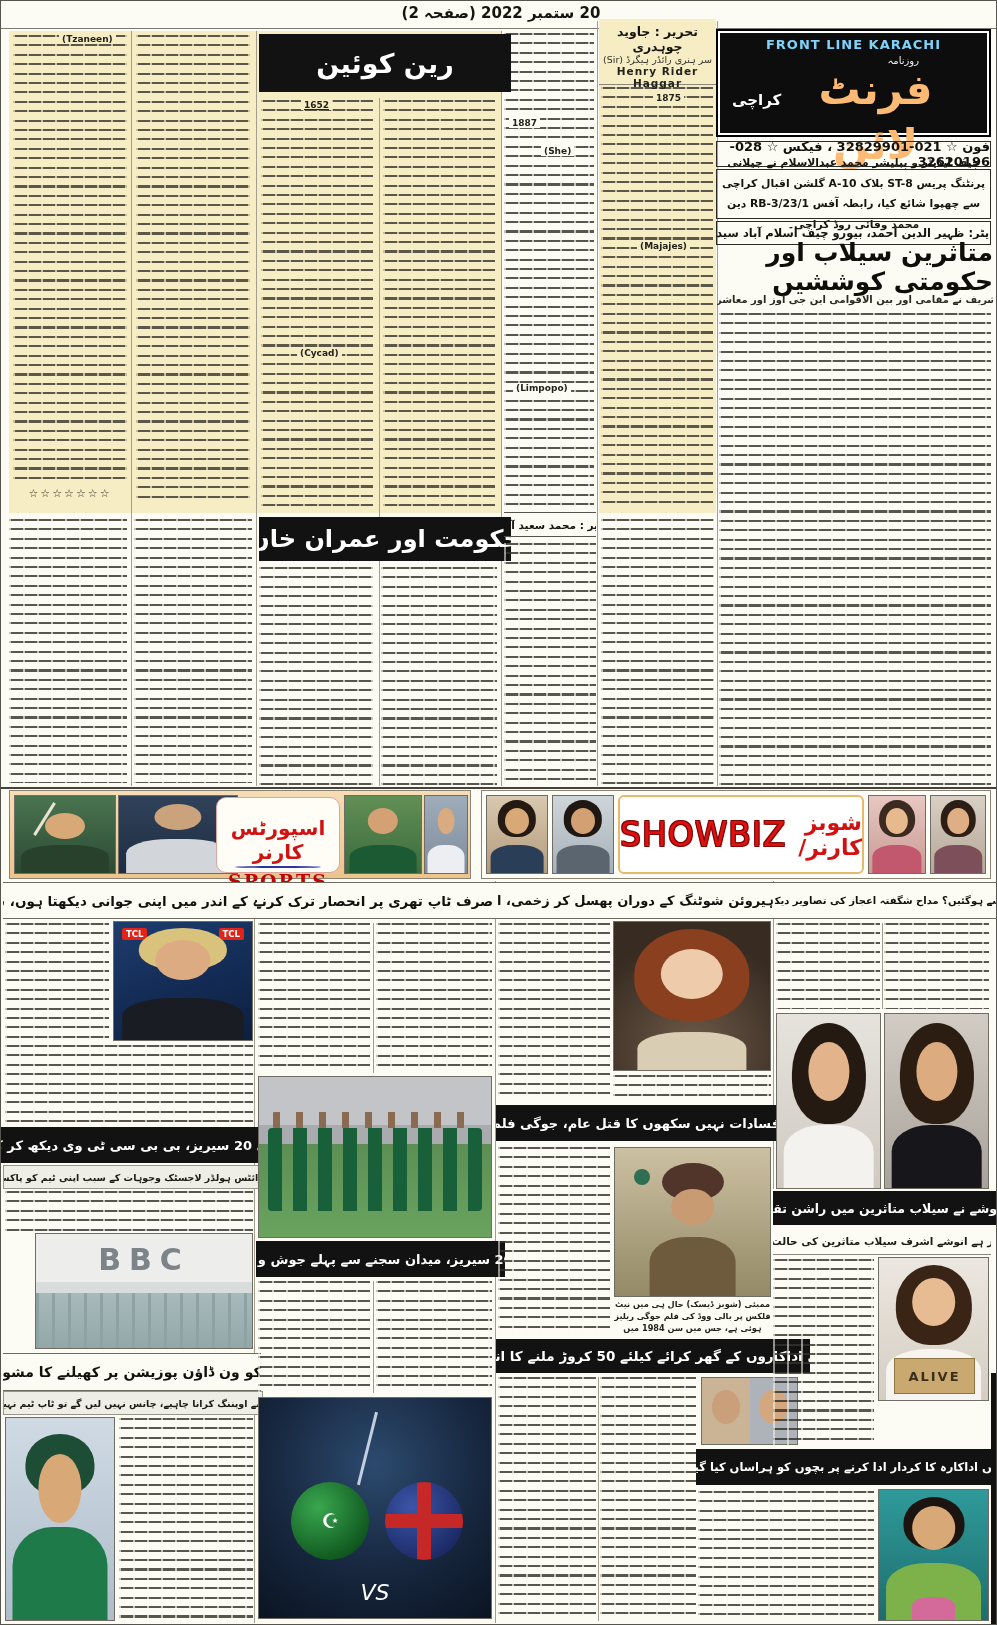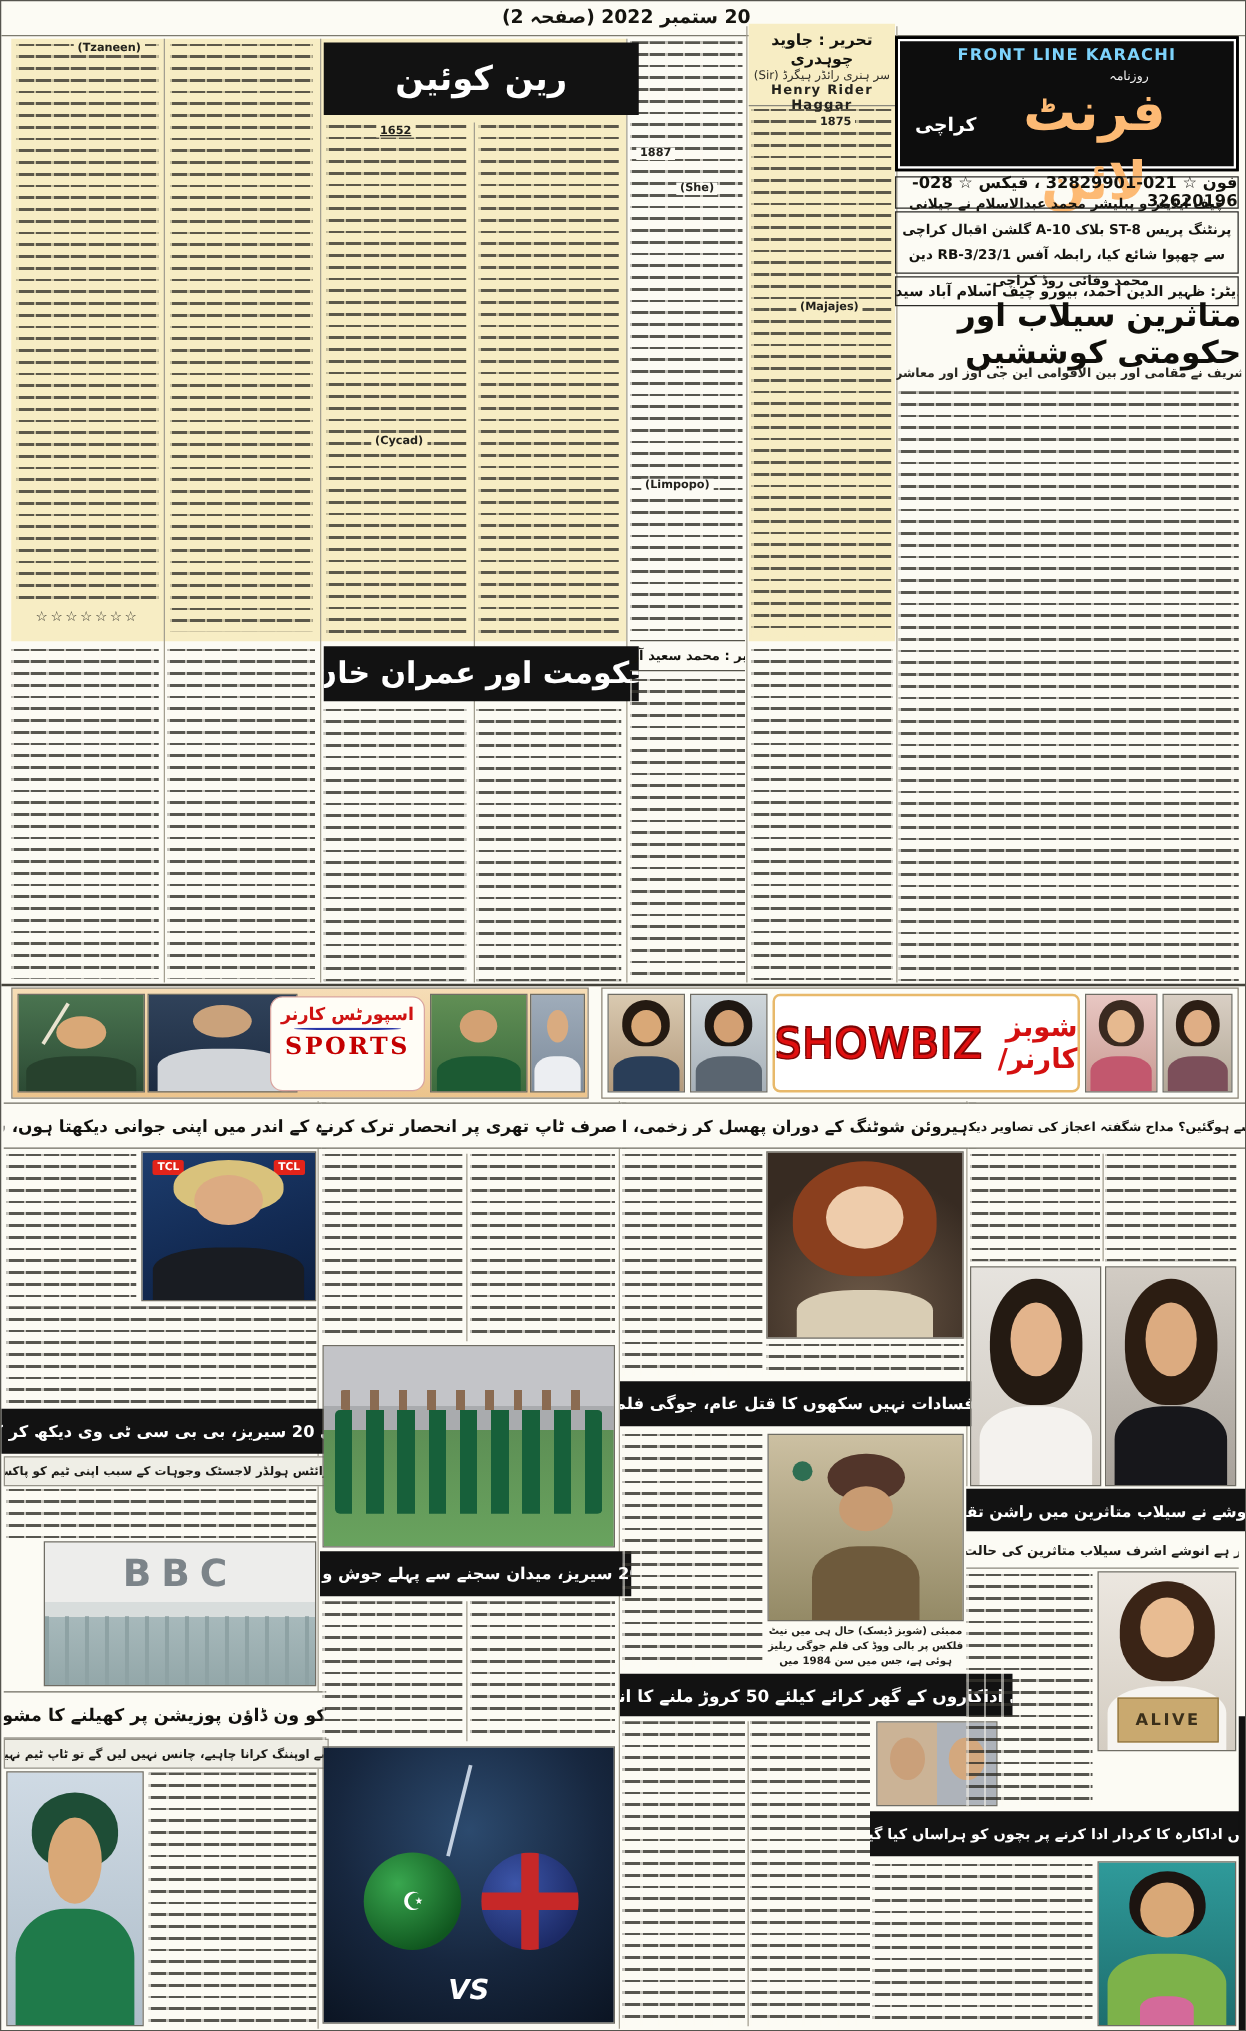--- a/index.html
+++ b/index.html
@@ -105,21 +105,21 @@
     <div class="photo" style="left:4px;top:4px;width:102px;height:79px;background:linear-gradient(#4a7450,#2c4a34);">
       <div class="abs" style="left:28px;top:4px;width:3px;height:38px;background:#eae3d0;transform:rotate(32deg);"></div>
       <div class="face" style="background:#d9a877;top:22%;"></div>
       <div class="torso" style="background:#27412d;"></div>
     </div>
     <div class="photo" style="left:108px;top:4px;width:120px;height:79px;background:linear-gradient(#30425a,#1d2c42);">
       <div class="face" style="background:#caa27b;top:10%;"></div>
       <div class="torso" style="background:#d2d5d9;height:44%;"></div>
     </div>
     <div class="abs" style="left:206px;top:6px;width:124px;height:76px;background:#fffdf6;border:1px solid #d9a5a0;border-radius:10px;text-align:center;">
-      <div style="color:#cf1212;font-weight:bold;font-size:14px;padding-top:6px;">اسپورٹس کارنر</div>
+      <div style="color:#cf1212;font-weight:bold;font-size:20px;padding-top:6px;margin-top:12px;">اسپورٹس کارنر</div>
       <div style="margin:2px auto;width:70%;height:0;border-bottom:2.5px solid #2a35a8;border-radius:50%;"></div>
       <div style="color:#c40000;font-weight:bold;font-size:19px;letter-spacing:2px;font-family:'DejaVu Serif',serif;direction:ltr;">SPORTS</div>
     </div>
     <div class="photo" style="left:334px;top:4px;width:78px;height:79px;background:linear-gradient(#618f55,#3c6b3e);">
       <div class="face" style="background:#d3a173;"></div>
       <div class="torso" style="background:#1c5a33;"></div>
     </div>
     <div class="photo" style="left:414px;top:4px;width:44px;height:79px;background:linear-gradient(#9facba,#7e8c9c);">
       <div class="face" style="background:#d9ab80;"></div>
       <div class="torso" style="background:#eceef2;"></div>
@@ -201,21 +201,21 @@
   <div class="ts" style="left:375px;top:1280px;width:116px;height:112px;"></div>
   <div class="vr" style="left:372px;top:1280px;height:112px;"></div>
 
   <div class="photo" style="left:257px;top:1396px;width:234px;height:222px;background:radial-gradient(circle at 50% 30%,#2c4a6e 0%,#17273f 55%,#0b1422 100%);">
     <div class="abs" style="left:46%;top:6%;width:3px;height:34%;background:#e8f2ff;transform:rotate(14deg);opacity:.8;"></div>
     <div class="abs" style="left:14%;top:38%;width:78px;height:78px;border-radius:50%;background:radial-gradient(circle at 35% 32%,#39a74f,#10571f 75%);display:flex;align-items:center;justify-content:center;color:#fff;font-size:20px;">☪</div>
     <div class="abs" style="right:12%;top:38%;width:78px;height:78px;border-radius:50%;background:
            linear-gradient(#c62828,#c62828) center/100% 14px no-repeat,
            linear-gradient(#c62828,#c62828) center/14px 100% no-repeat,
            radial-gradient(circle at 35% 32%,#3c55a8,#1c2a66 75%);"></div>
-    <div style="position:absolute;bottom:6%;left:0;right:0;text-align:center;color:#fff;font-weight:bold;font-size:22px;font-style:italic;direction:ltr;">VS</div>
+    <div style="position:absolute;bottom:6%;left:0;right:0;text-align:center;color:#fff;font-weight:normal;font-size:22px;font-style:italic;direction:ltr;">VS</div>
   </div>
 
   <div class="hl" style="left:496px;top:881px;width:276px;height:35px;font-size:13px;">ٹائی ٹینک کی ہیروئن شوٹنگ کے دوران پھسل کر زخمی، اسپتال منتقل</div>
   <div class="photo" style="left:612px;top:920px;width:158px;height:150px;background:radial-gradient(circle at 50% 85%,#6e5a48,#372b22 75%);">
     <div class="hair" style="background:#8a3f1e;width:74%;height:62%;"></div>
     <div class="face" style="background:#eeccab;top:18%;"></div>
     <div class="torso" style="background:#d9cdb4;height:26%;width:70%;"></div>
   </div>
   <div class="ts" style="left:497px;top:922px;width:112px;height:178px;"></div>
   <div class="ts" style="left:612px;top:1074px;width:158px;height:26px;"></div>

